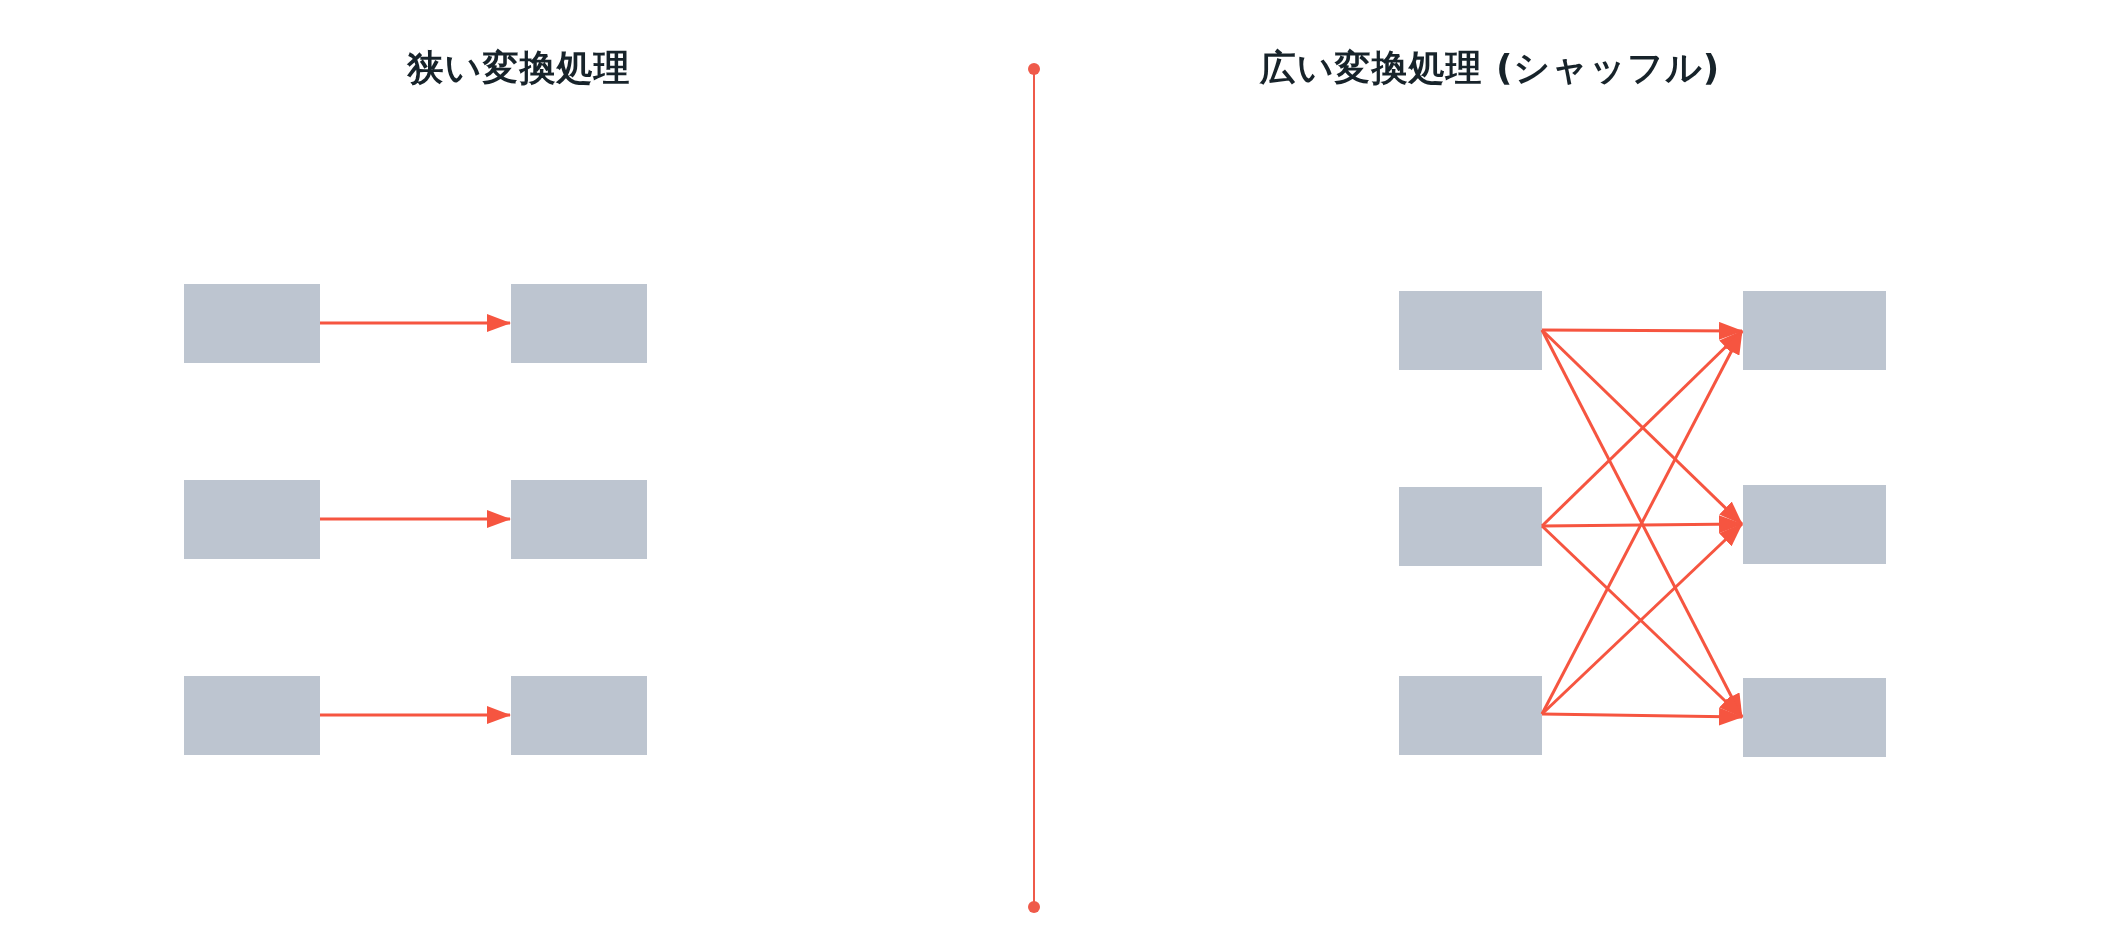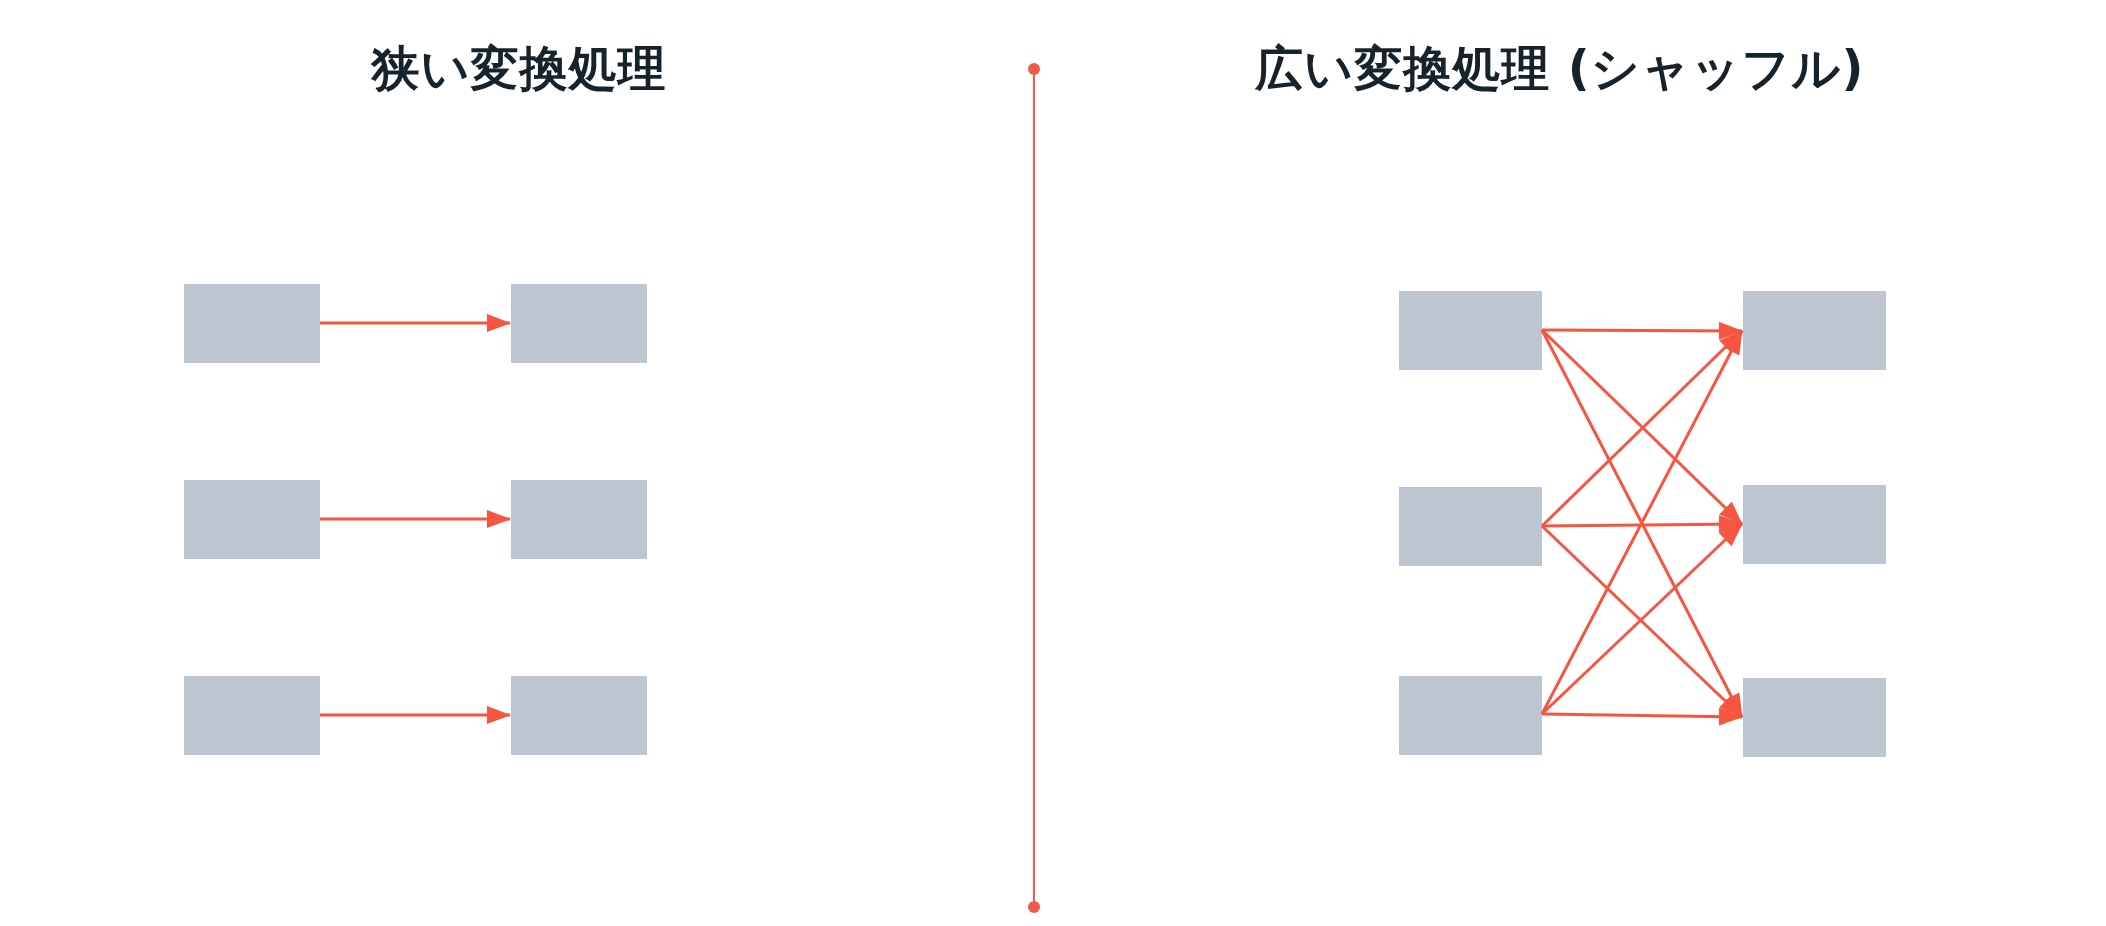--- a/index.html
+++ b/index.html
@@ -1,18 +1,18 @@
 <!DOCTYPE html>
 <html><head>
 <meta charset="utf-8">
 <style>
   html, body { margin:0; padding:0; background:#ffffff; }
   body { width:2106px; height:926px; position:relative; overflow:hidden;
          font-family:"DejaVu Sans", sans-serif; }
-  .title { position:absolute; top:38px; font-size:48px; font-weight:bold; color:#17232a;
+  .title { position:absolute; top:38px; font-size:36px; font-weight:bold; color:#17232a;
            white-space:nowrap; line-height:60px; letter-spacing:1px; }
   #title-left { left:367px; width:304px; text-align:center; }
   #title-right { left:1255px; width:470px; text-align:center; }
   svg#diagram { position:absolute; left:0; top:0; }
 </style>
 </head>
 <body>
 
 <div id="title-left" class="title">狭い変換処理</div>
 <div id="title-right" class="title">広い変換処理 (シャッフル)</div>

